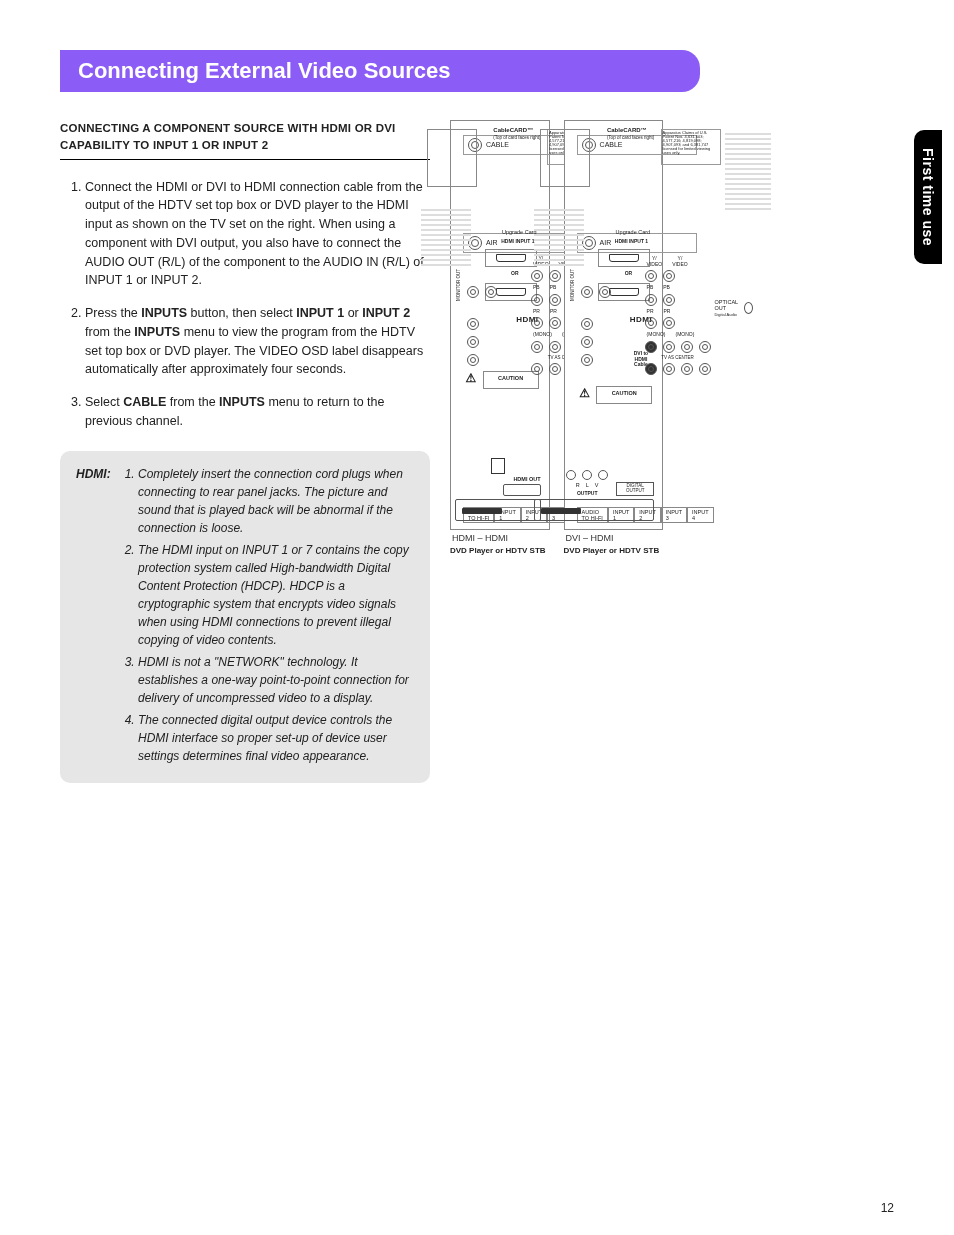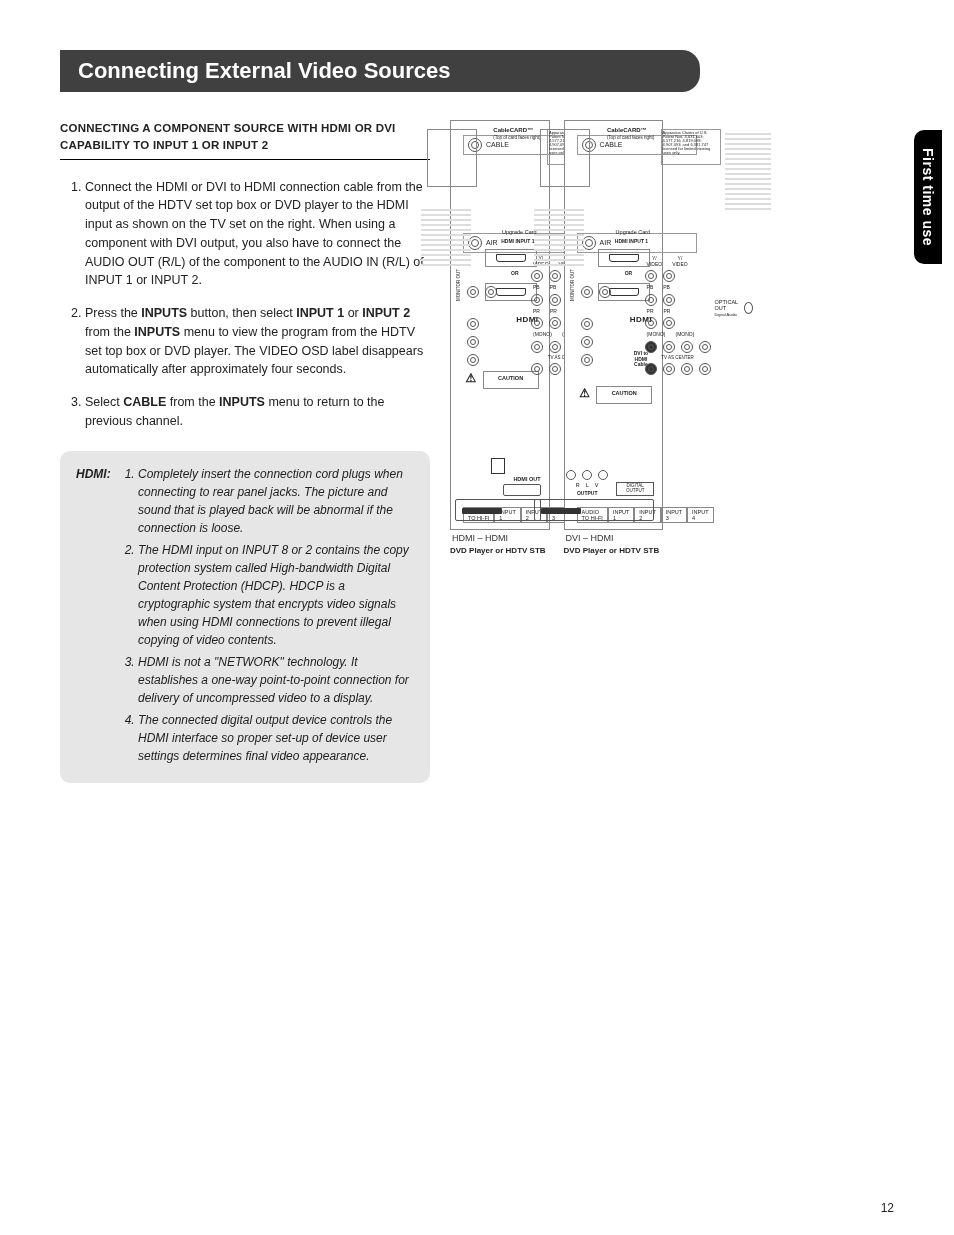--- a/index.html
+++ b/index.html
@@ -10,21 +10,21 @@
     height: 1235px;
     position: relative;
     color: #222;
   }
   .page {
     padding: 50px 60px 30px 60px;
     position: relative;
     height: 100%;
   }
   .title-bar {
-    background: #404040;
+    background: #8b5cf6;
     color: #fff;
     font-weight: bold;
     font-size: 22px;
     padding: 8px 18px;
     border-radius: 0 18px 18px 0;
     margin-bottom: 28px;
     width: 640px;
   }
   .content {
     display: flex;
@@ -181,21 +181,21 @@
         </li>
         <li>
           <span>Select </span><span class="bold">CABLE</span><span> from the </span><span class="bold">INPUTS</span><span> menu to return to the previous channel.</span>
         </li>
       </ol>
 
       <div class="note-box">
         <span class="note-label">HDMI:</span>
         <ol>
           <li>Completely insert the connection cord plugs when connecting to rear panel jacks. The picture and sound that is played back will be abnormal if the connection is loose.</li>
-          <li>The HDMI input on INPUT 8 or 2 contains the copy protection system called High-bandwidth Digital Content Protection (HDCP). HDCP is a cryptographic system that encrypts video signals when using HDMI connections to prevent illegal copying of video contents.</li>
+          <li>The HDMI input on INPUT 1 or 7 contains the copy protection system called High-bandwidth Digital Content Protection (HDCP). HDCP is a cryptographic system that encrypts video signals when using HDMI connections to prevent illegal copying of video contents.</li>
           <li>HDMI is not a "NETWORK" technology. It establishes a one-way point-to-point connection for delivery of uncompressed video to a display.</li>
           <li>The connected digital output device controls the HDMI interface so proper set-up of device user settings determines final video appearance.</li>
         </ol>
       </div>
     </div>
 
     <div class="right-col">
 
       <div>
         <div class="diagram">

